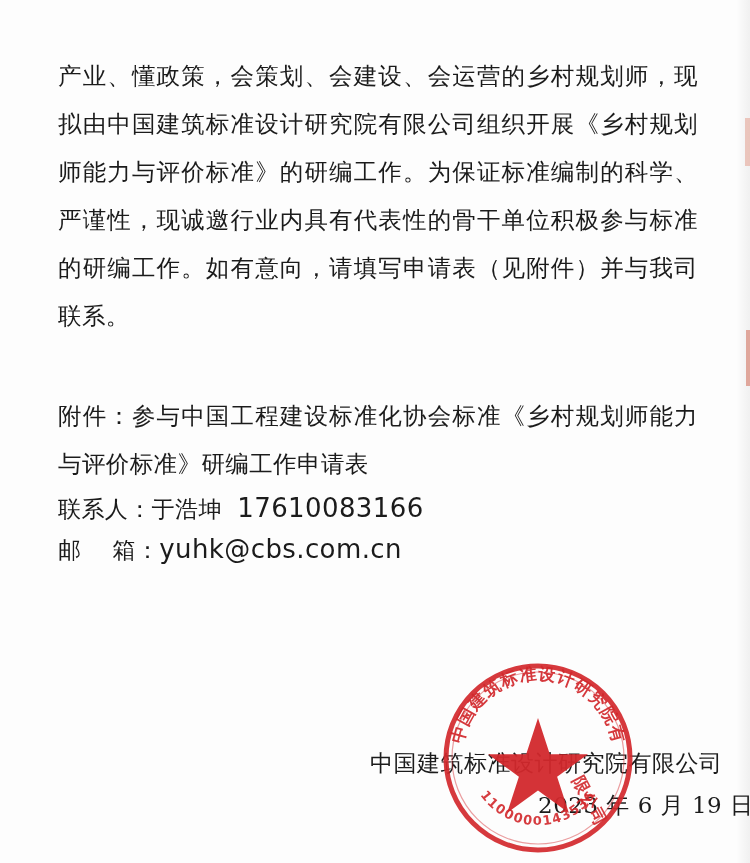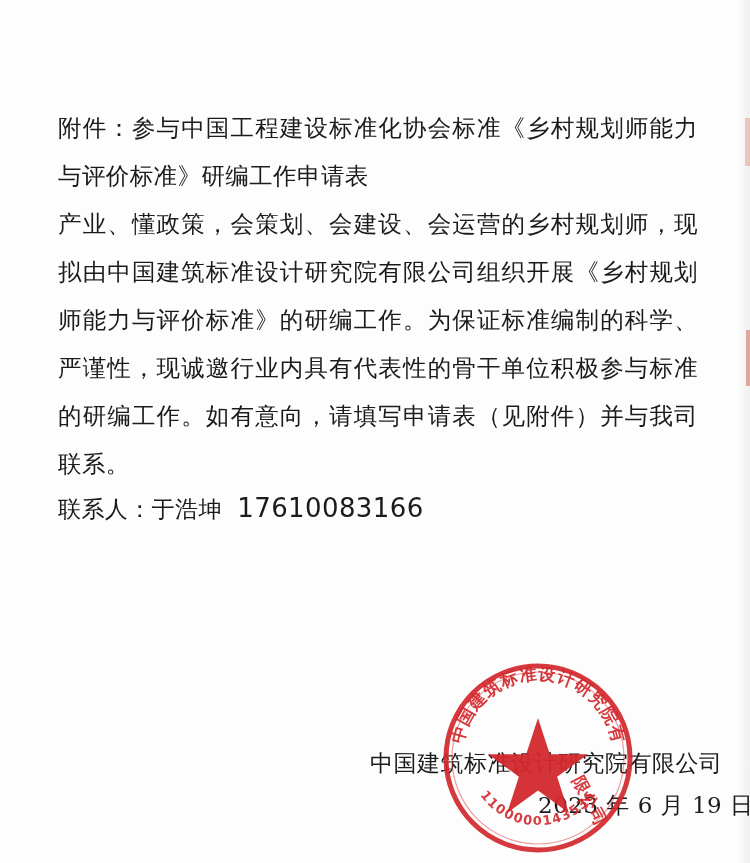--- a/index.html
+++ b/index.html
@@ -147,26 +147,27 @@
 <body>
 
 <div class="page">
 
   <div class="edge-shade-right"></div>
   <div class="edge-mark-a"></div>
   <div class="edge-mark-b"></div>
 
   <div class="body-block">
 
+    <p class="para">产业、懂政策，会策划、会建设、会运营的乡村规划师，现拟由中国建筑标准设计研究院有限公司组织开展《乡村规划师能力与评价标准》的研编工作。为保证标准编制的科学、严谨性，现诚邀行业内具有代表性的骨干单位积极参与标准的研编工作。如有意向，请填写申请表（见附件）并与我司联系。</p>
+
     <p class="para spaced-1">附件：参与中国工程建设标准化协会标准《乡村规划师能力与评价标准》研编工作申请表</p>
 
-    <p class="para">产业、懂政策，会策划、会建设、会运营的乡村规划师，现拟由中国建筑标准设计研究院有限公司组织开展《乡村规划师能力与评价标准》的研编工作。为保证标准编制的科学、严谨性，现诚邀行业内具有代表性的骨干单位积极参与标准的研编工作。如有意向，请填写申请表（见附件）并与我司联系。</p>
-
     <p class="contact-line spaced-2"><span>联系人：</span><span>于浩坤</span>&nbsp;&nbsp;<span class="mail-addr">17610083166</span></p>
 
+    <p class="mail-line spaced-3"><span>邮　 箱：</span><span class="mail-addr">yuhk@cbs.com.cn</span></p>
 
   </div>
 
   <div class="sign-zone">
 
     <div class="org-line">中国建筑标准设计研究院有限公司</div>
 
     <div class="date-line">2023 年 6 月 19 日</div>
 
     <div class="stamp">

